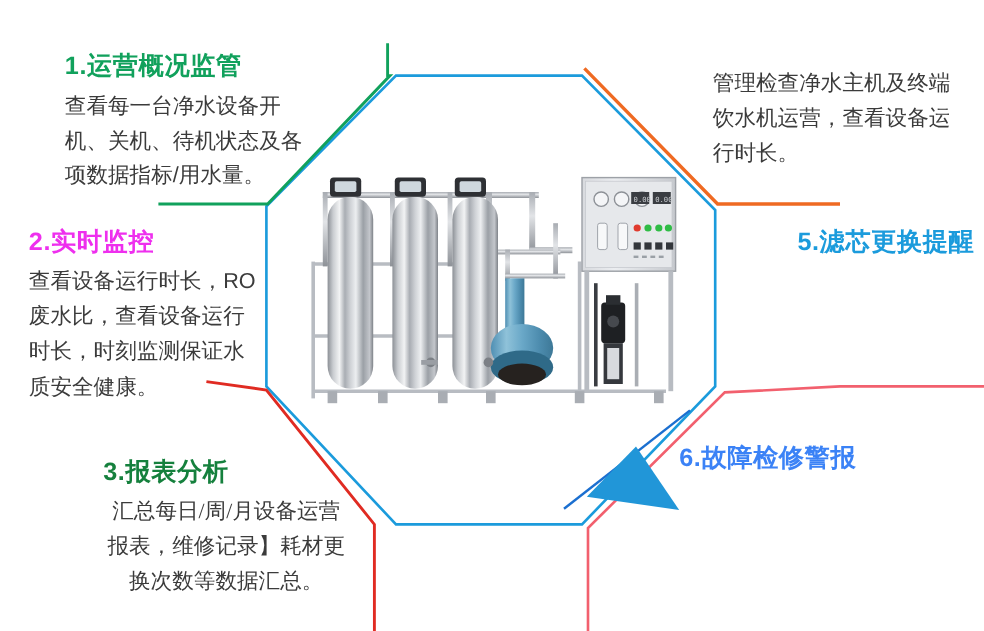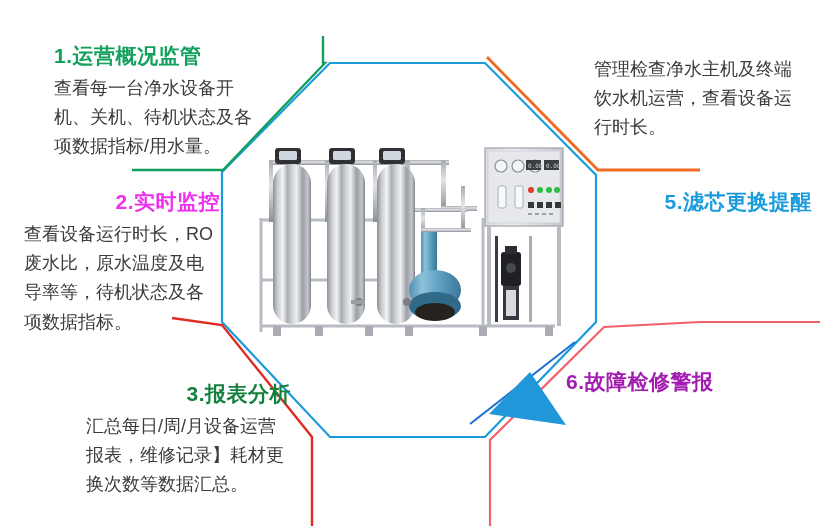--- a/index.html
+++ b/index.html
@@ -47,25 +47,25 @@
   #feat3 { left: 86px;  top: 382px; width: 205px; }
   #feat4 { left: 594px; top: 48px;  width: 215px; }
   #feat5 { left: 612px; top: 190px; width: 200px; text-align: right; }
   #feat6 { left: 566px; top: 370px; width: 220px; }
 
   #feat1 .f-title { color: #11a15c; }
   #feat2 .f-title { color: #ee2fee; }
   #feat3 .f-title { color: #15803d; }
   #feat4 .f-title { color: #ef6a22; }
   #feat5 .f-title { color: #1b9bdc; }
-  #feat6 .f-title { color: #a21caf; }
+  #feat6 .f-title { color: #3b82f6; }
 
   #feat2 .f-title, #feat3 .f-title { text-align: center; }
-  #feat3 .f-body { text-align: left; }
-  #feat1 .f-title, #feat2 .f-title, #feat3 .f-title { text-align: right; }
+  #feat3 .f-body { text-align: center; font-family: Liberation Serif, serif; }
+  #feat1 .f-title, #feat2 .f-title, #feat3 .f-title { text-align: left; }
   #feat1 .f-title { text-align: left; }
 
   
   #machine {
     position: absolute;
     left: 255px;
     top: 140px;
     width: 312px;
     height: 200px;
   }
@@ -241,21 +241,21 @@
     </svg>
   </div>
 
   <div class="feature" id="feat1">
     <div class="f-title">1.运营概况监管</div>
     <div class="f-body">查看每一台净水设备开机、关机、待机状态及各项数据指标/用水量。</div>
   </div>
 
   <div class="feature" id="feat2">
     <div class="f-title">2.实时监控</div>
-    <div class="f-body">查看设备运行时长，RO废水比，原水温度及电导率等，待机状态及各项数据指标。</div>
+    <div class="f-body">查看设备运行时长，RO废水比，查看设备运行时长，时刻监测保证水质安全健康。</div>
   </div>
 
   <div class="feature" id="feat3">
     <div class="f-title">3.报表分析</div>
     <div class="f-body">汇总每日/周/月设备运营报表，维修记录】耗材更换次数等数据汇总。</div>
   </div>
 
   <div class="feature" id="feat4">
     <div class="f-body">管理检查净水主机及终端饮水机运营，查看设备运行时长。</div>
   </div>

